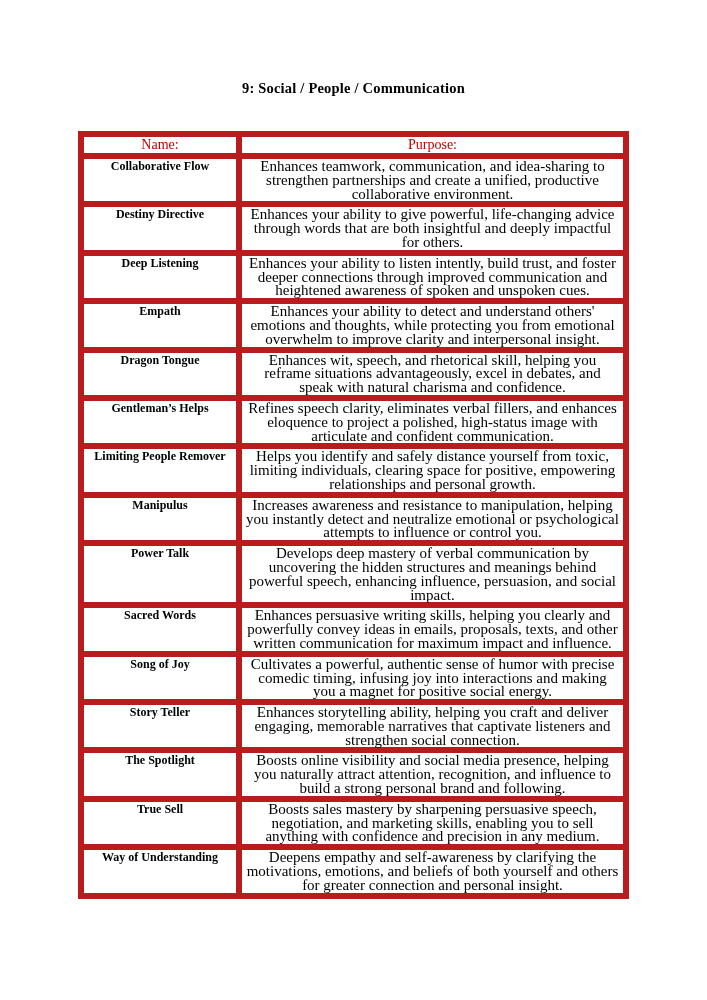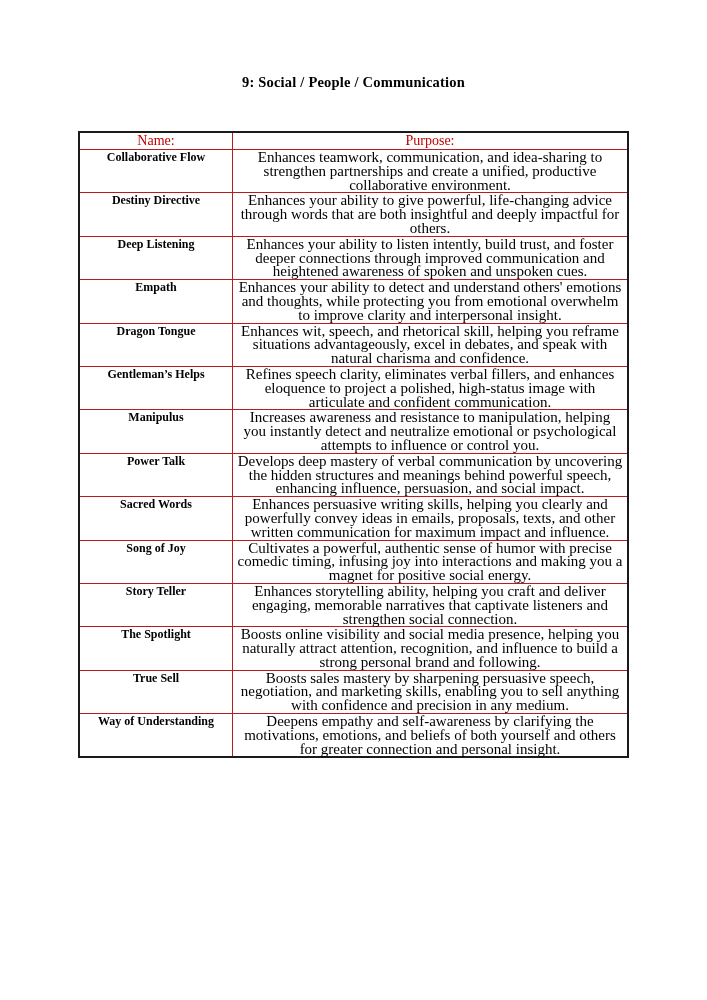--- a/index.html
+++ b/index.html
@@ -11,38 +11,38 @@
     position: relative;
     width: 707px;
     height: 1000px;
     background: #ffffff;
     font-family: "Liberation Serif", "DejaVu Serif", serif;
     color: #000000;
     overflow: hidden;
   }
   .doc-title {
     position: absolute;
-    top: 74px;
+    top: 80px;
     left: 0;
     width: 707px;
     text-align: center;
     font-size: 14.5px;
     font-weight: bold;
     letter-spacing: 0.2px;
   }
   table.skills {
     position: absolute;
     top: 131px;
     left: 78px;
     width: 551px;
     border-collapse: collapse;
     table-layout: fixed;
   }
   table.skills, table.skills td, table.skills th {
-    border: 1px solid #b91c1c;
+    border: 6px solid #b91c1c;
   }
   table.skills {
     border: 2px solid #1a1a1a;
   }
   th.hdr {
     font-size: 14px;
     font-weight: normal;
     color: #C00000;
     text-align: center;
     padding: 0 2px;
@@ -104,20 +104,24 @@
   <tr>
     <td class="name-cell">Dragon Tongue</td>
     <td class="purpose-cell">Enhances wit, speech, and rhetorical skill, helping you reframe situations advantageously, excel in debates, and speak with natural charisma and confidence.</td>
   </tr>
 
   <tr>
     <td class="name-cell">Gentleman’s Helps</td>
     <td class="purpose-cell">Refines speech clarity, eliminates verbal fillers, and enhances eloquence to project a polished, high-status image with articulate and confident communication.</td>
   </tr>
 
+  <tr>
+    <td class="name-cell">Limiting People Remover</td>
+    <td class="purpose-cell">Helps you identify and safely distance yourself from toxic, limiting individuals, clearing space for positive, empowering relationships and personal growth.</td>
+  </tr>
 
   <tr>
     <td class="name-cell">Manipulus</td>
     <td class="purpose-cell">Increases awareness and resistance to manipulation, helping you instantly detect and neutralize emotional or psychological attempts to influence or control you.</td>
   </tr>
 
 
   <tr>
     <td class="name-cell">Power Talk</td>
     <td class="purpose-cell">Develops deep mastery of verbal communication by uncovering the hidden structures and meanings behind powerful speech, enhancing influence, persuasion, and social impact.</td>

